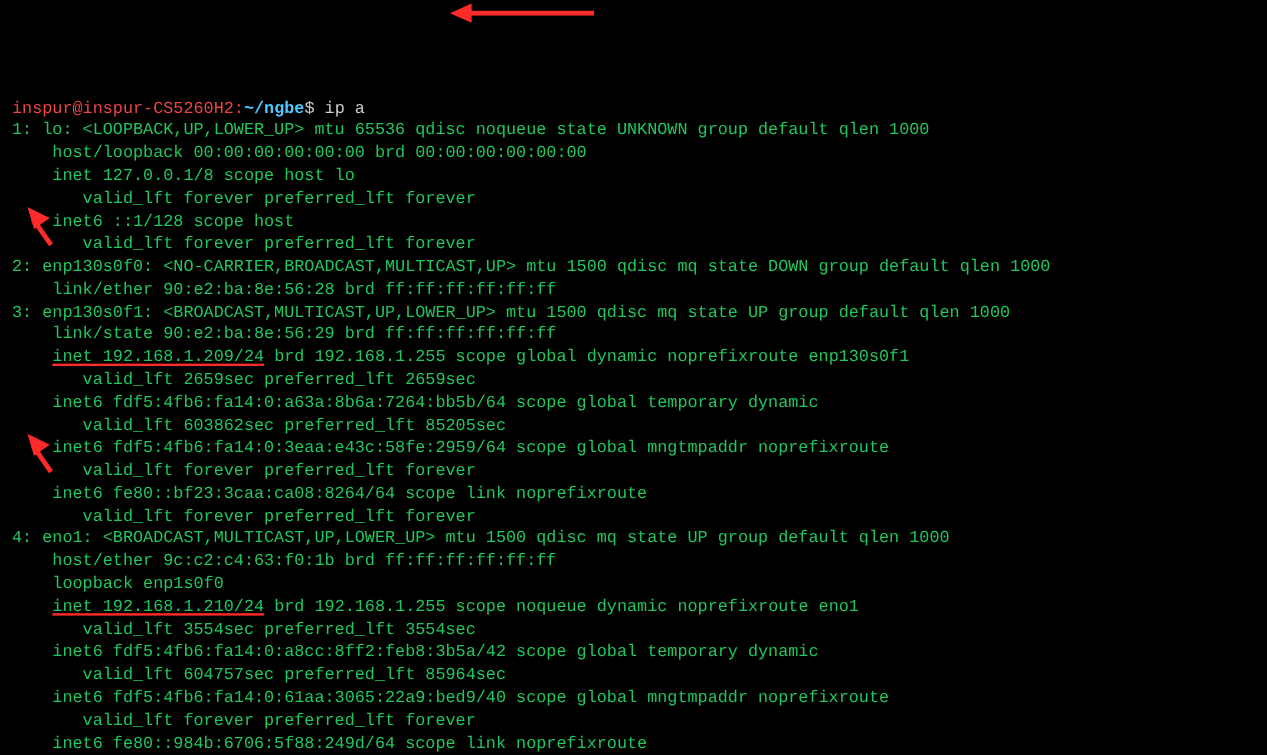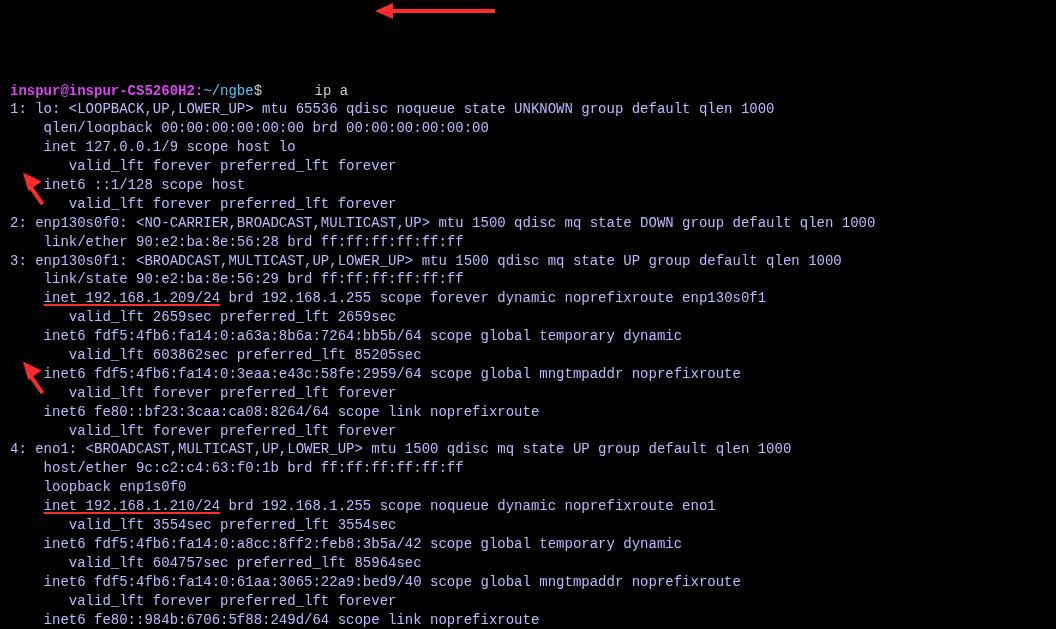--- a/index.html
+++ b/index.html
@@ -13,25 +13,25 @@
       font-size: 14px;
       line-height: 1.35;
       color: #cccccc;
       padding: 6px 10px;
       white-space: pre;
       width: 1056px;
       height: 629px;
       overflow: hidden;
       position: relative;
     }
-    .prompt-user { color: #d946ef; font-weight: bold; }
-    .prompt-path { color: #4ec9ff; font-weight: normal; }
+    .prompt-user { color: #ef4444; font-weight: normal; }
+    .prompt-path { color: #4ec9ff; font-weight: bold; }
     .prompt-dollar { color: #cccccc; }
-    .cmd { color: #cccccc; margin-left: 44px; }
-    .out { color: #c4b5fd; }
+    .cmd { color: #cccccc; }
+    .out { color: #22c55e; }
     .underline {
       text-decoration: underline;
       text-decoration-color: #ff2a2a;
       text-decoration-thickness: 2px;
       text-underline-offset: 2px;
     }
     .annot {
       position: absolute;
       pointer-events: none;
     }
@@ -84,30 +84,30 @@
       transform-origin: top left;
     }
   </style>
 </head>
 <body>
 
 
 
 <div><span class="prompt-user">inspur@inspur-CS5260H2</span><span class="prompt-user">:</span><span class="prompt-path">~/ngbe</span><span class="prompt-dollar">$ </span><span class="cmd">ip a</span>
 <span class="out">1: lo: &lt;LOOPBACK,UP,LOWER_UP&gt; mtu 65536 qdisc noqueue state UNKNOWN group default qlen 1000</span>
-<span class="out">    qlen/loopback 00:00:00:00:00:00 brd 00:00:00:00:00:00</span>
-<span class="out">    inet 127.0.0.1/9 scope host lo</span>
+<span class="out">    host/loopback 00:00:00:00:00:00 brd 00:00:00:00:00:00</span>
+<span class="out">    inet 127.0.0.1/8 scope host lo</span>
 <span class="out">       valid_lft forever preferred_lft forever</span>
 <span class="out">    inet6 ::1/128 scope host</span>
 <span class="out">       valid_lft forever preferred_lft forever</span>
 <span class="out">2: enp130s0f0: &lt;NO-CARRIER,BROADCAST,MULTICAST,UP&gt; mtu 1500 qdisc mq state DOWN group default qlen 1000</span>
 <span class="out">    link/ether 90:e2:ba:8e:56:28 brd ff:ff:ff:ff:ff:ff</span>
 <span class="out">3: enp130s0f1: &lt;BROADCAST,MULTICAST,UP,LOWER_UP&gt; mtu 1500 qdisc mq state UP group default qlen 1000</span>
 <span class="out">    link/state 90:e2:ba:8e:56:29 brd ff:ff:ff:ff:ff:ff</span>
-<span class="out">    </span><span class="out underline">inet 192.168.1.209/24</span><span class="out"> brd 192.168.1.255 scope forever dynamic noprefixroute enp130s0f1</span>
+<span class="out">    </span><span class="out underline">inet 192.168.1.209/24</span><span class="out"> brd 192.168.1.255 scope global dynamic noprefixroute enp130s0f1</span>
 <span class="out">       valid_lft 2659sec preferred_lft 2659sec</span>
 <span class="out">    inet6 fdf5:4fb6:fa14:0:a63a:8b6a:7264:bb5b/64 scope global temporary dynamic</span>
 <span class="out">       valid_lft 603862sec preferred_lft 85205sec</span>
 <span class="out">    inet6 fdf5:4fb6:fa14:0:3eaa:e43c:58fe:2959/64 scope global mngtmpaddr noprefixroute</span>
 <span class="out">       valid_lft forever preferred_lft forever</span>
 <span class="out">    inet6 fe80::bf23:3caa:ca08:8264/64 scope link noprefixroute</span>
 <span class="out">       valid_lft forever preferred_lft forever</span>
 <span class="out">4: eno1: &lt;BROADCAST,MULTICAST,UP,LOWER_UP&gt; mtu 1500 qdisc mq state UP group default qlen 1000</span>
 <span class="out">    host/ether 9c:c2:c4:63:f0:1b brd ff:ff:ff:ff:ff:ff</span>
 <span class="out">    loopback enp1s0f0</span>

